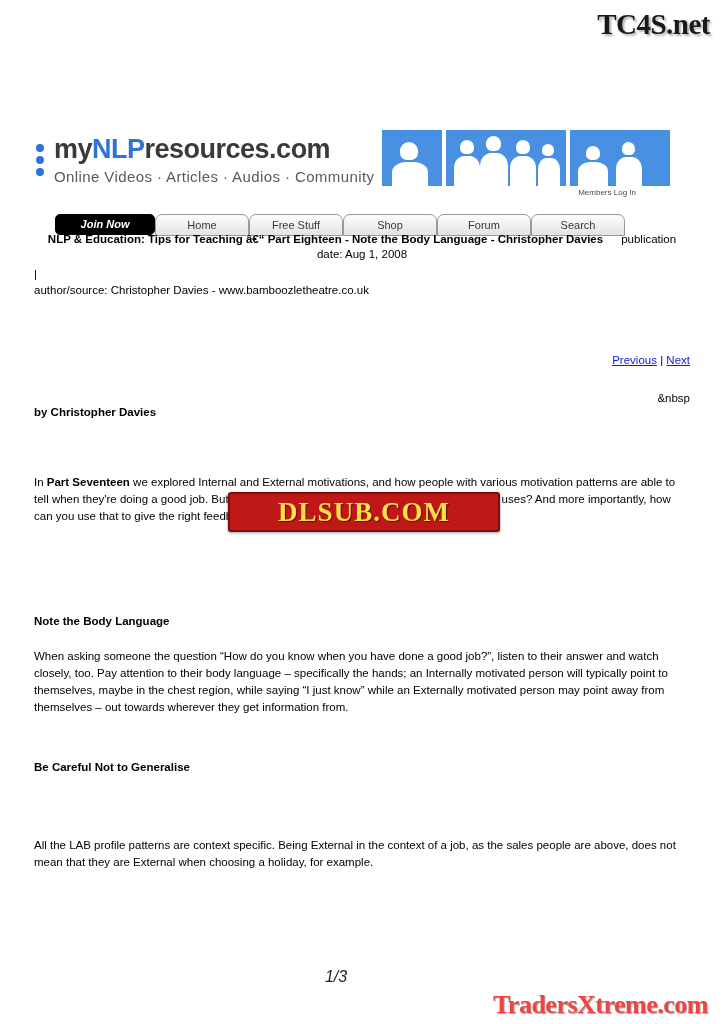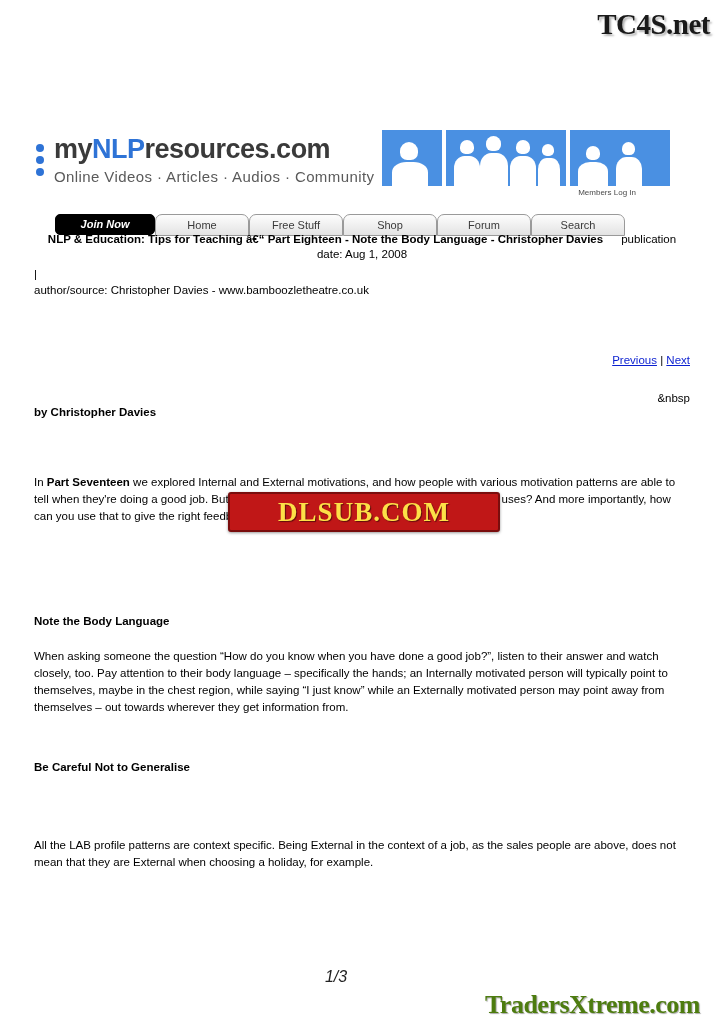--- a/index.html
+++ b/index.html
@@ -247,26 +247,26 @@
     left: 0;
     top: 968px;
     width: 672px;
     text-align: center;
     font-size: 16px;
     font-style: italic;
     color: #222;
   }
   .txtreme {
     position: absolute;
-    right: 24px;
+    right: 16px;
     bottom: 4px;
     font-family: "Liberation Serif", serif;
     font-weight: bold;
     font-size: 26px;
-    color: #4d7c0f;
+    color: #ef4444;
     text-shadow: 1px 1px 1px rgba(0,0,0,0.35);
     letter-spacing: -0.5px;
   }
 </style>
 </head>
 <body>
 
 <div class="page">
 
   <div class="tc4s">TC4S.net</div>

